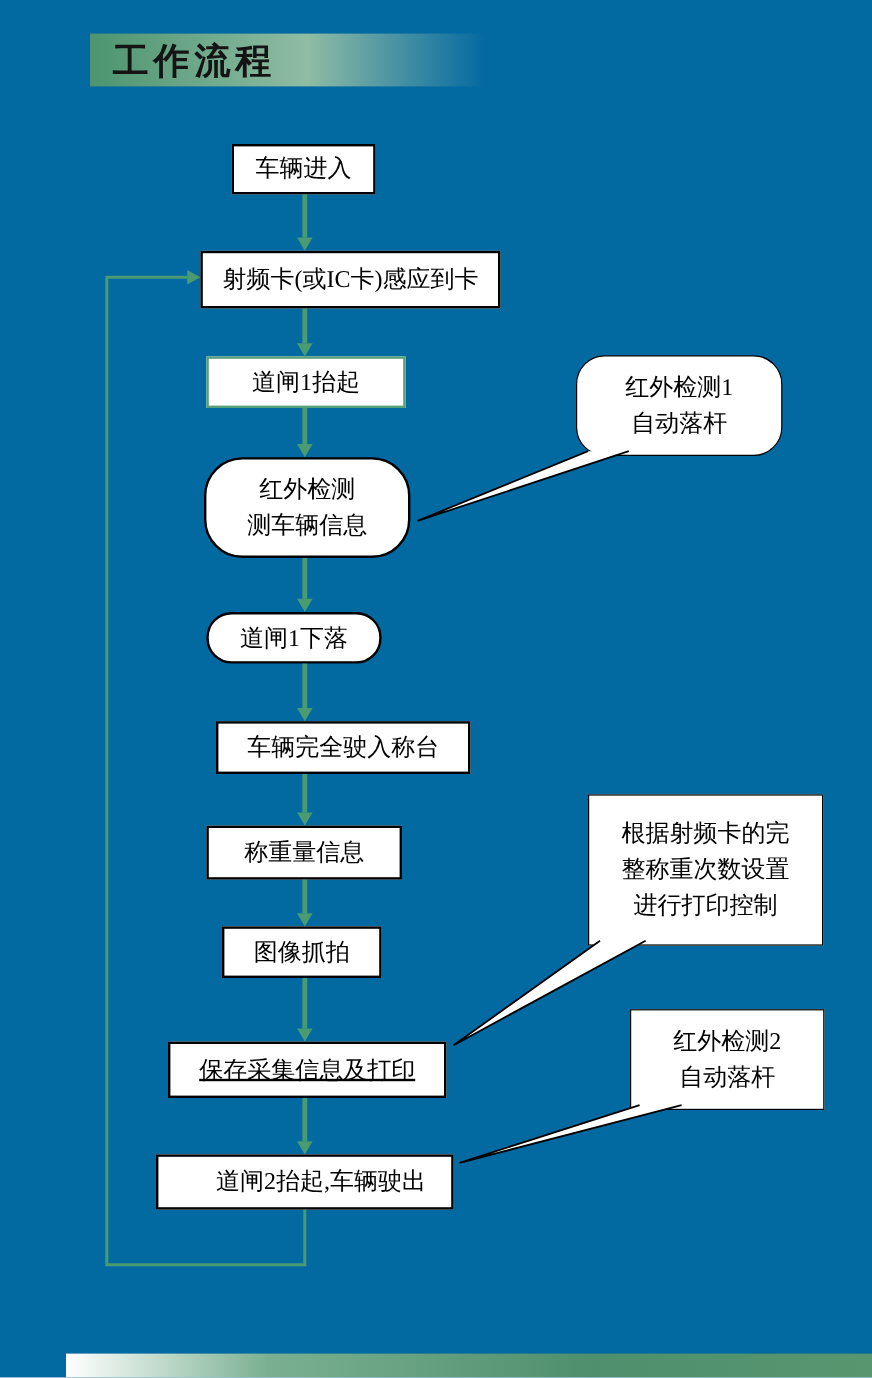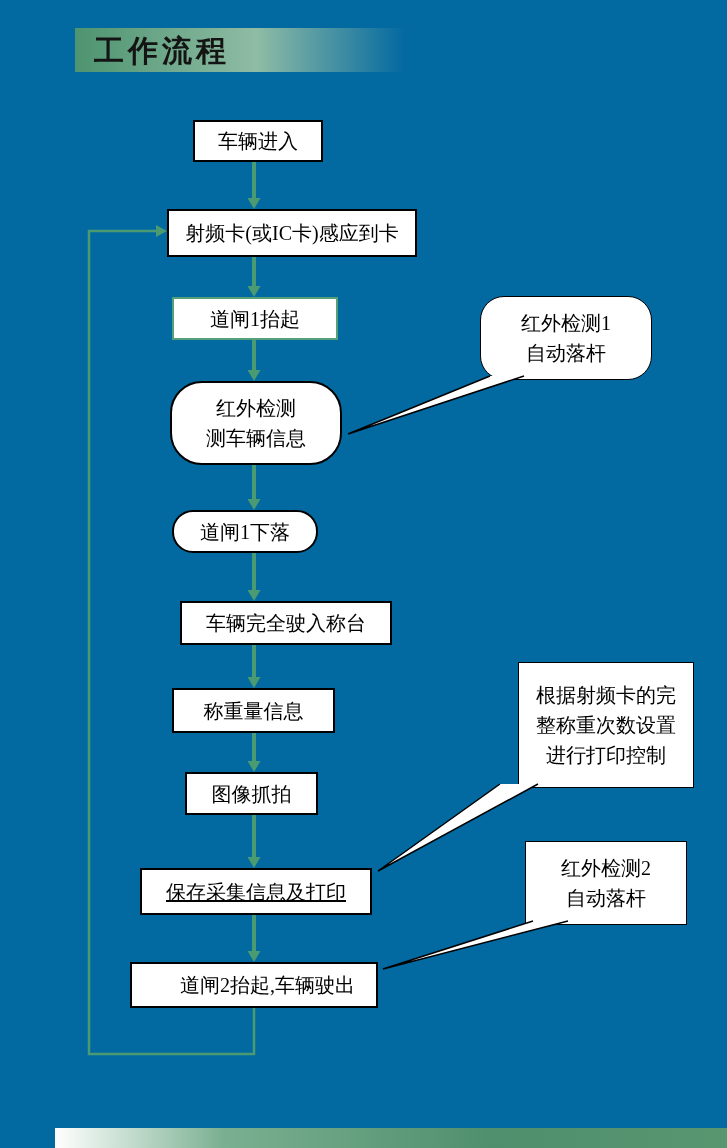--- a/index.html
+++ b/index.html
@@ -42,21 +42,21 @@
   }
 </style>
 </head>
 <body>
 
 <div class="canvas">
 
   <div class="header-bar"></div>
   <div class="page-title">工作流程</div>
 
-  <div class="node" style="left:193px; top:120px; width:130px; height:42px;">车辆进入</div>
+  <div class="node" style="left:193px; top:120px; width:120px; height:42px;">车辆进入</div>
 
   <div class="node" style="left:167px; top:209px; width:250px; height:48px;">射频卡(或IC卡)感应到卡</div>
 
   <div class="node accent" style="left:172px; top:297px; width:166px; height:43px;">道闸1抬起</div>
 
   <div class="node" style="left:170px; top:381px; width:172px; height:84px;border-radius:32px;">红外检测
 测车辆信息</div>
 
   <div class="node" style="left:172px; top:510px; width:146px; height:43px;border-radius:21px;">道闸1下落</div>
 
@@ -66,21 +66,21 @@
 
   <div class="node" style="left:185px; top:772px; width:133px; height:43px;">图像抓拍</div>
 
   <div class="node" style="left:140px; top:868px; width:232px; height:47px;text-decoration:underline;">保存采集信息及打印</div>
 
   <div class="node" style="left:130px; top:962px; width:248px; height:46px;padding-left:27px;">道闸2抬起,车辆驶出</div>
 
   <div class="callout" style="left:480px; top:296px; width:172px; height:84px;border-radius:24px;">红外检测1
 自动落杆</div>
 
-  <div class="callout" style="left:490px; top:662px; width:176px; height:126px;margin-left:28px;">根据射频卡的完
+  <div class="callout" style="left:490px; top:662px; width:196px; height:126px;">根据射频卡的完
 整称重次数设置
 进行打印控制</div>
 
   <div class="callout" style="left:525px; top:841px; width:162px; height:84px;">红外检测2
 自动落杆</div>
 
   <svg class="connectors" viewBox="0 0 727 1148" xmlns="http://www.w3.org/2000/svg">
 
     <g>
       <line class="arrow-shaft" x1="254" y1="162" x2="254" y2="198"></line>

